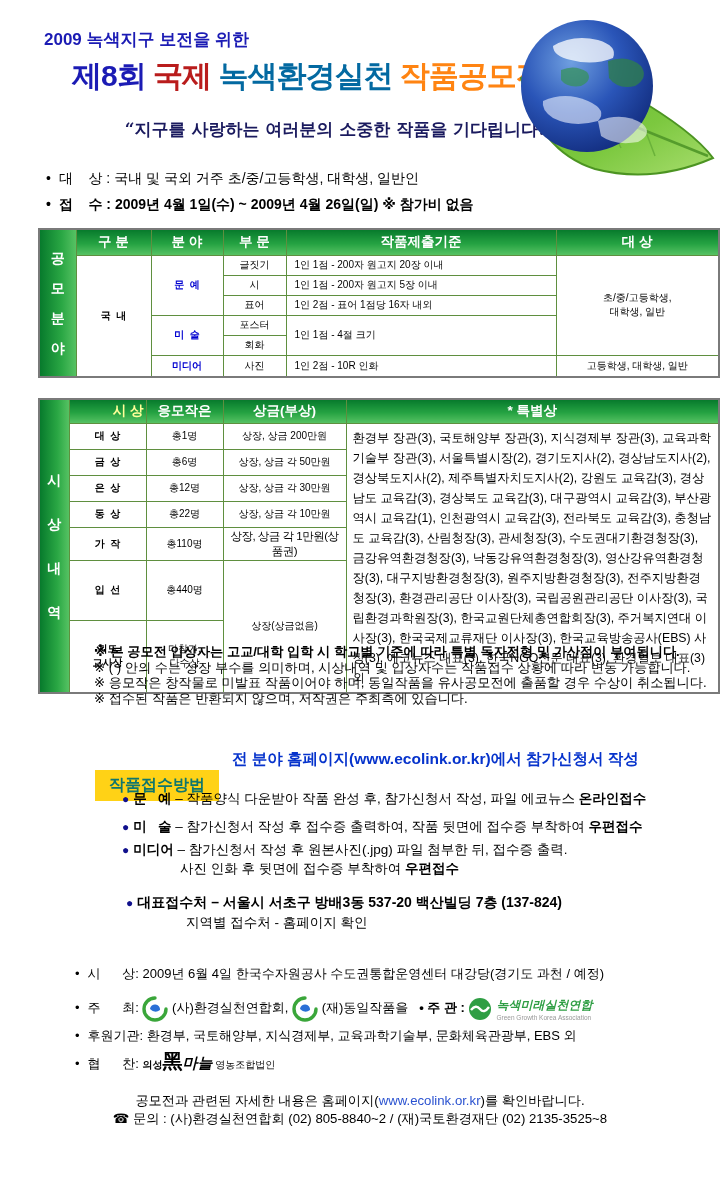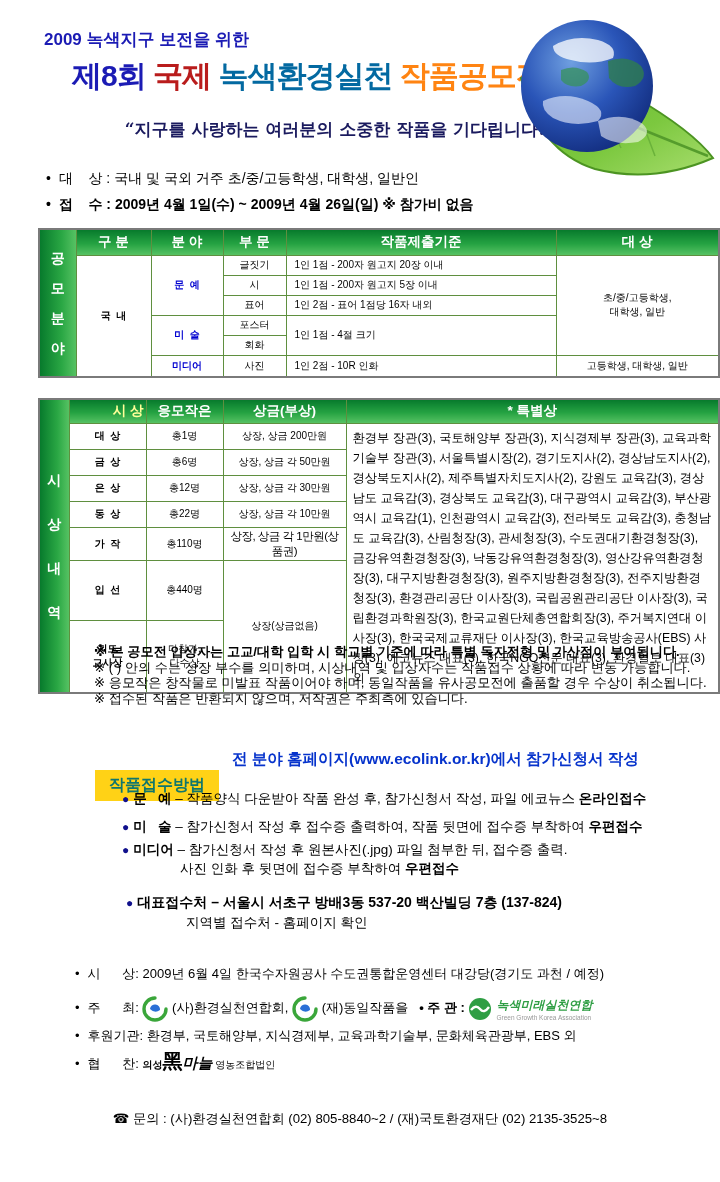--- a/index.html
+++ b/index.html
@@ -251,15 +251,16 @@
         <path d="M8 13 a5 5 0 1 1 10 1 q-5 4 -10 -1" fill="#2a6fd6"></path>
       </svg> <span>(재)동일작품을</span>&nbsp;&nbsp;&nbsp;<span class="bold ws">• 주 관 : </span><svg class="lg" width="24" height="24" viewBox="0 0 24 24">
         <circle cx="12" cy="12" r="11" fill="#2f9e44"></circle>
         <path d="M3 13 q5 -6 9 -1 q4 5 9 -2" fill="none" stroke="#ffffff" stroke-width="2.4"></path>
       </svg><span class="lg" style="margin-left:4px;"><span class="org-name">녹색미래실천연합</span><span class="org-sub">Green Growth Korea Association</span></span></div>
 
   <div class="abs einfo e3"><span class="dot">•</span><span class="ws">후원기관: </span><span>환경부, 국토해양부, 지식경제부, 교육과학기술부, 문화체육관광부, EBS 외</span></div>
 
   <div class="abs einfo e4"><span class="dot">•</span><span class="ws">협      찬: </span><span><span class="garlic-small">의성</span><span class="garlic-big">黑</span><span class="garlic-mid">마늘</span><span class="garlic-tail"> 영농조합법인</span></span></div>
 
+  <div class="abs f1"><span>공모전과 관련된 자세한 내용은 홈페이지(</span><span class="link">www.ecolink.or.kr</span><span>)를 확인바랍니다.</span></div>
   <div class="abs f2">☎ 문의 : (사)환경실천연합회 (02) 805-8840~2  /  (재)국토환경재단 (02) 2135-3525~8</div>
 
 </div>
 
 </body></html>

